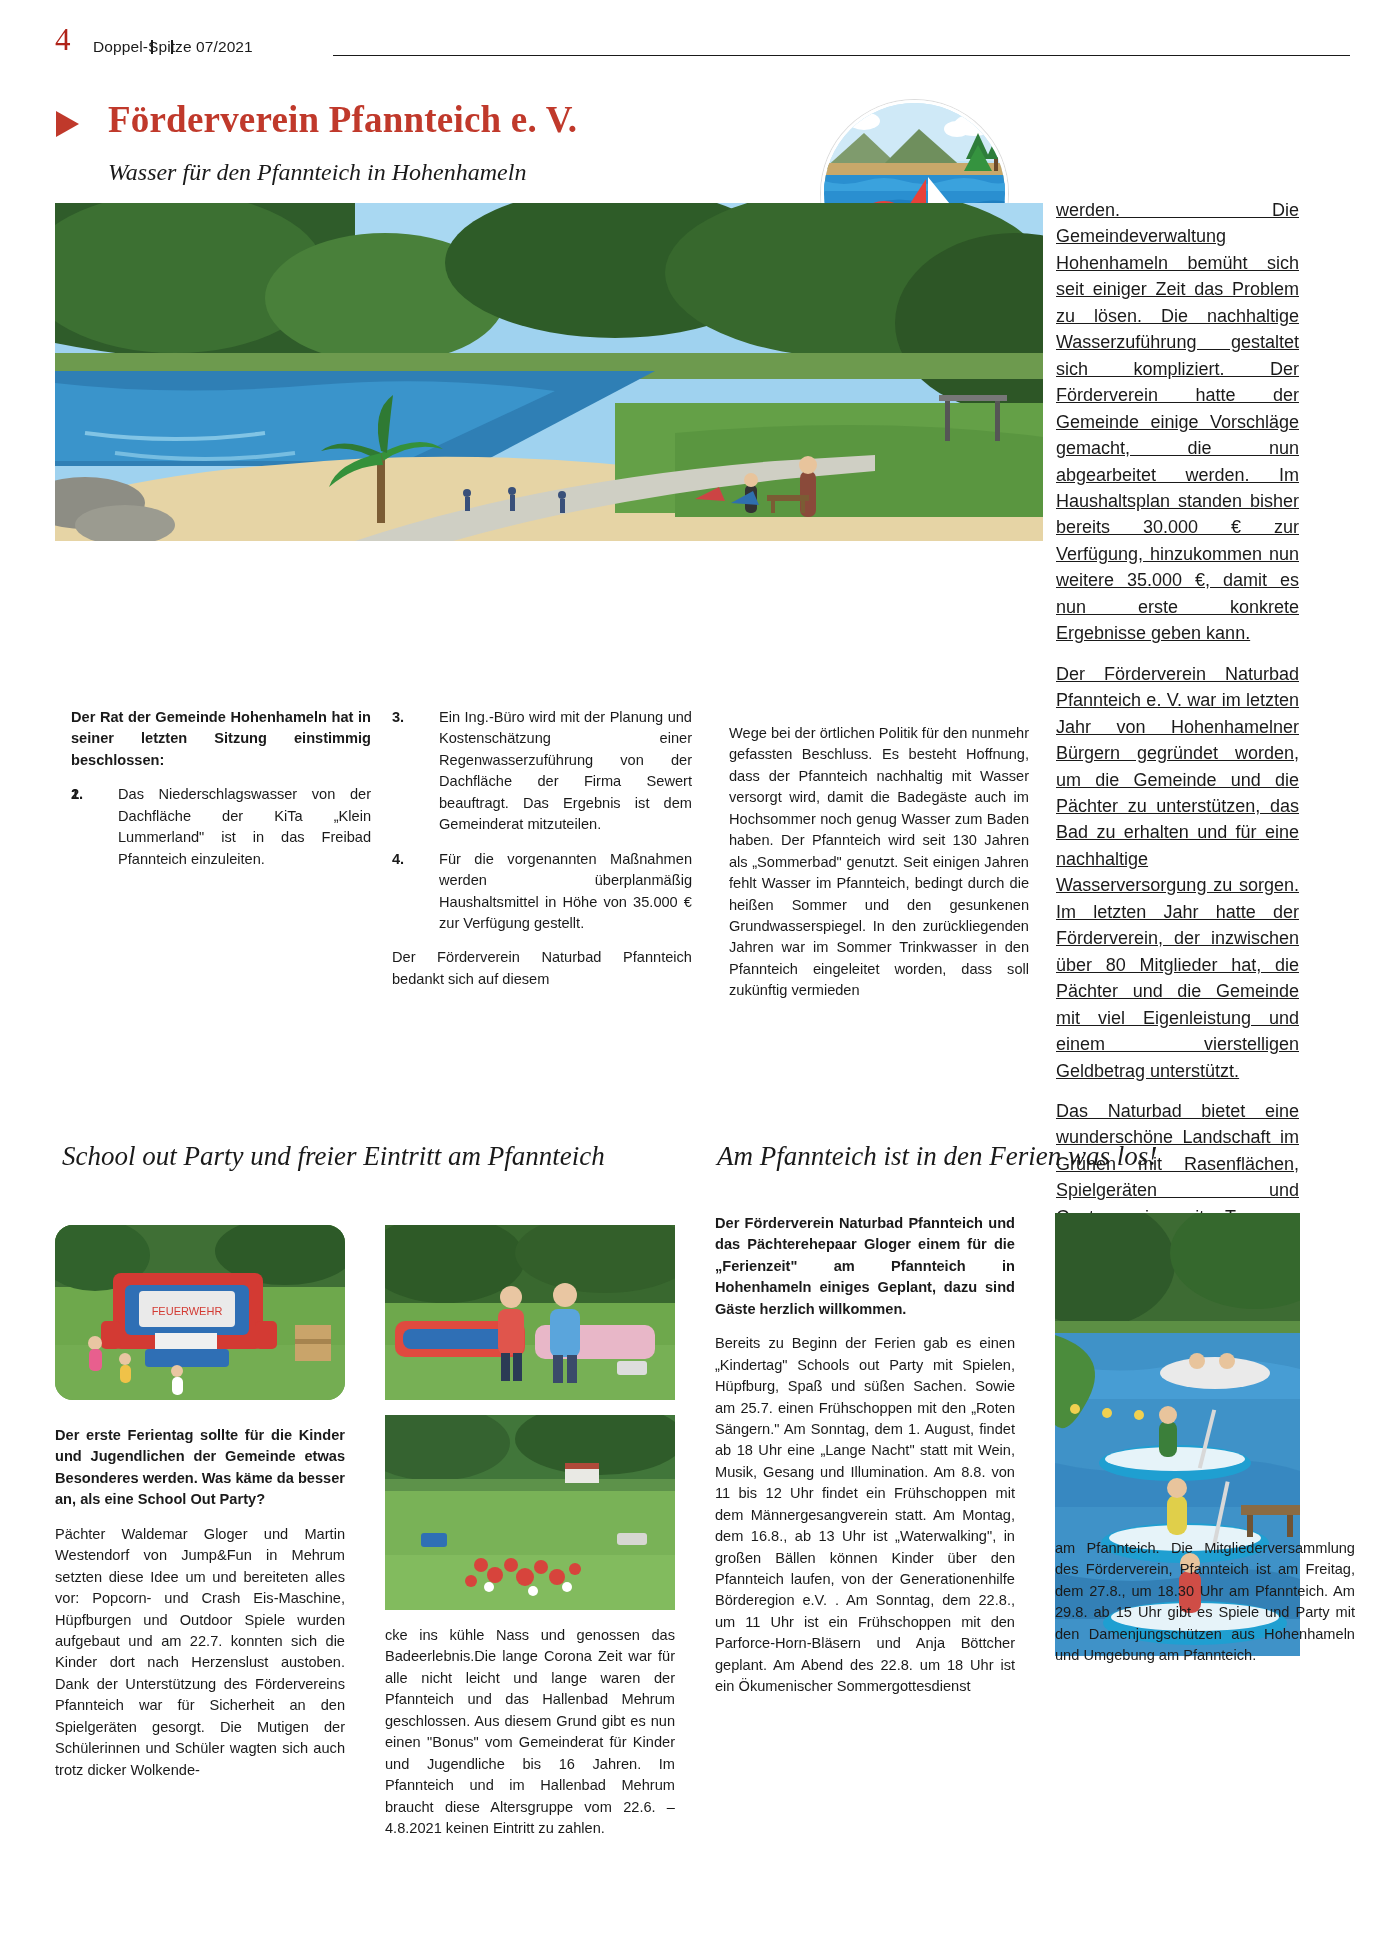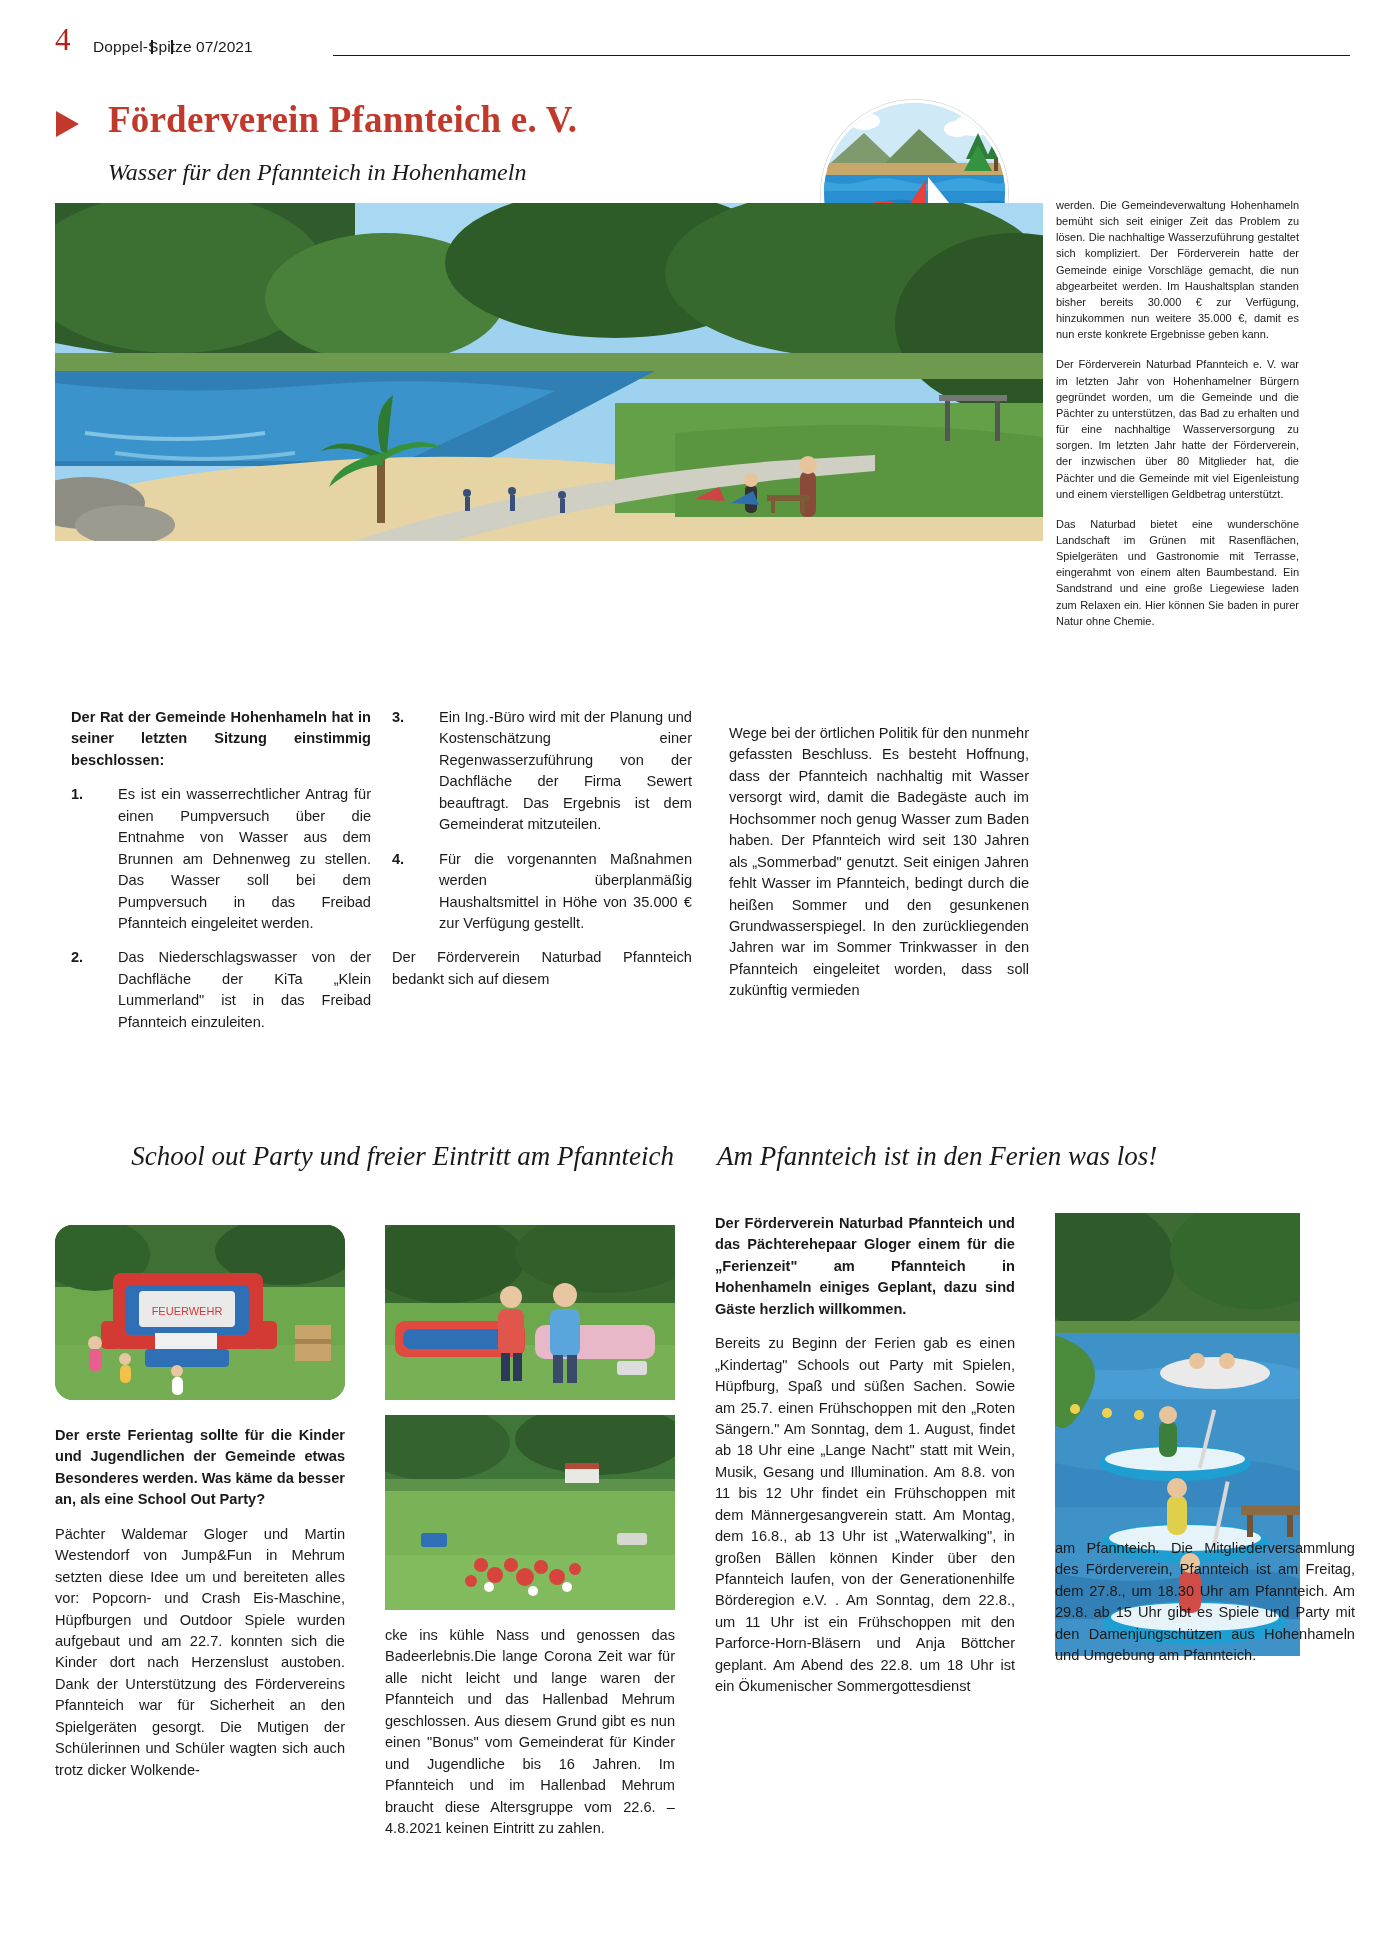--- a/index.html
+++ b/index.html
@@ -77,24 +77,25 @@
   .hero {
     position: absolute; left: 55px; top: 203px;
     width: 988px; height: 338px;
     overflow: hidden;
   }
 
   
   .rcol {
     position: absolute; left: 1056px; top: 197px;
     width: 243px;
-    font-size: 11px;
+    font-size: 18px;
     line-height: 1.47;
     text-align: justify;
     color: #1a1a1a;
+    text-decoration: underline;
   }
   .rcol p { margin: 0 0 14px 0; }
 
   
   .bodycols {
     position: absolute; left: 55px; top: 707px;
     width: 1000px;
     font-size: 14.6px;
     line-height: 1.47;
     color: #1a1a1a;
@@ -111,21 +112,21 @@
   
   .secthead {
     font-family: "Liberation Serif", serif;
     font-style: italic;
     font-size: 27px;
     color: #1a1a1a;
     line-height: 1.25;
   }
   .sh-left {
     position: absolute; left: 62px; top: 1140px;
-    width: 612px; text-align: right;
+    width: 612px; text-align: left;
   }
   .sh-right {
     position: absolute; left: 717px; top: 1140px;
     width: 580px; text-align: left;
   }
 
   
   .ph-bounce { position: absolute; left: 55px; top: 1225px; width: 290px; height: 175px; overflow:hidden;border-radius:18px; }
   .ph-group  { position: absolute; left: 385px; top: 1225px; width: 290px; height: 175px; overflow:hidden; }
   .ph-field  { position: absolute; left: 385px; top: 1415px; width: 290px; height: 195px; overflow:hidden; }
@@ -279,21 +280,20 @@
     <p>Der Förderverein Naturbad Pfannteich e. V. war im letzten Jahr von Hohenhamelner Bürgern gegründet worden, um die Gemeinde und die Pächter zu unterstützen, das Bad zu erhalten und für eine nachhaltige Wasserversorgung zu sorgen. Im letzten Jahr hatte der Förderverein, der inzwischen über 80 Mitglieder hat, die Pächter und die Gemeinde mit viel Eigenleistung und einem vierstelligen Geldbetrag unterstützt.</p>
     <p>Das Naturbad bietet eine wunderschöne Landschaft im Grünen mit Rasenflächen, Spielgeräten und Gastronomie mit Terrasse, eingerahmt von einem alten Baumbestand. Ein Sandstrand und eine große Liegewiese laden zum Relaxen ein. Hier können Sie baden in purer Natur ohne Chemie.</p>
   </div>
 
   <div class="bodycols">
 
     <div class="col c1">
       <p class="bold">Der Rat der Gemeinde Hohenhameln hat in seiner letzten Sitzung einstimmig beschlossen:</p>
       <div class="listrow">
         <span class="num">1.</span>
-        <span>Es ist ein wasserrechtlicher Antrag für einen Pumpversuch über die Entnahme von Wasser aus dem Brunnen am Dehnenweg zu stellen. Das Wasser soll bei dem Pumpversuch in das Freibad Pfannteich eingeleitet werden.</span>
       </div>
       <div class="listrow">
         <span class="num">2.</span>
         <span>Das Niederschlagswasser von der Dachfläche der KiTa „Klein Lummerland" ist in das Freibad Pfannteich einzuleiten.</span>
       </div>
     </div>
 
     <div class="col c2">
       <div class="listrow">
         <span class="num">3.</span>

